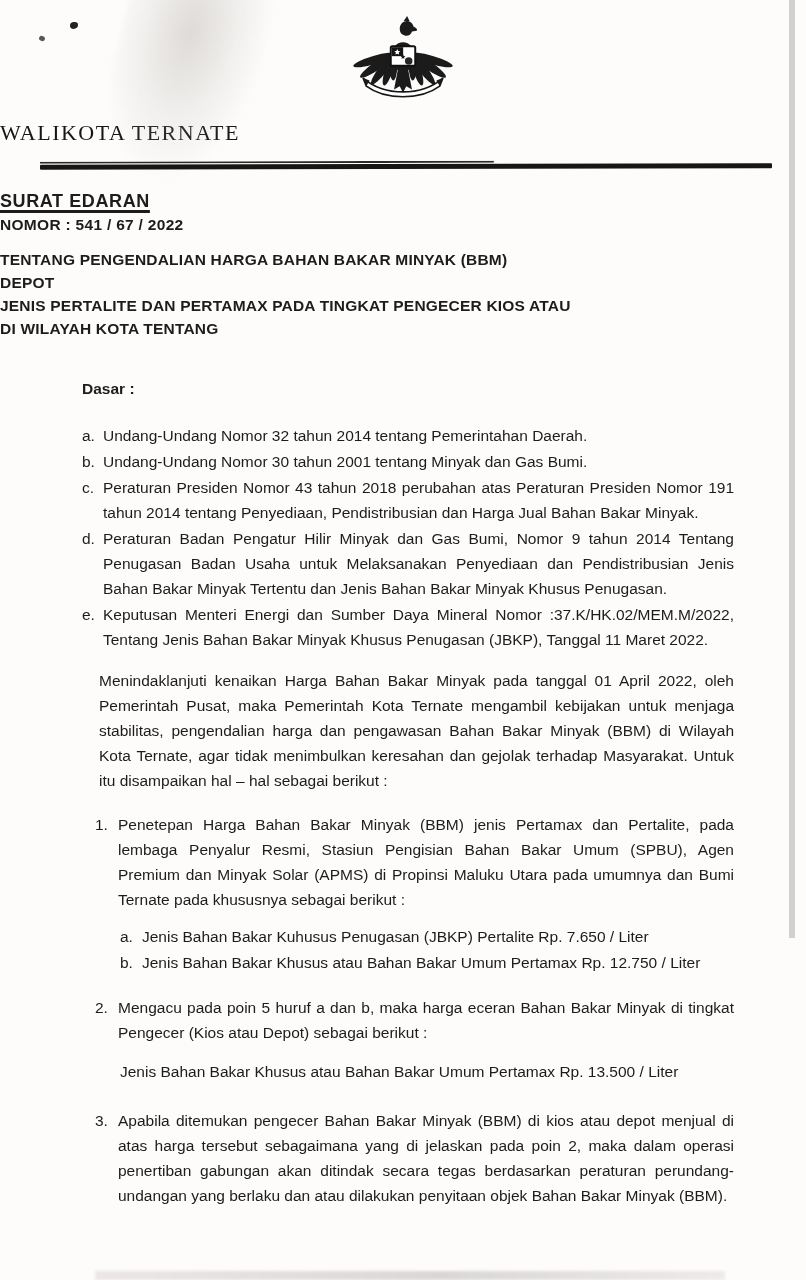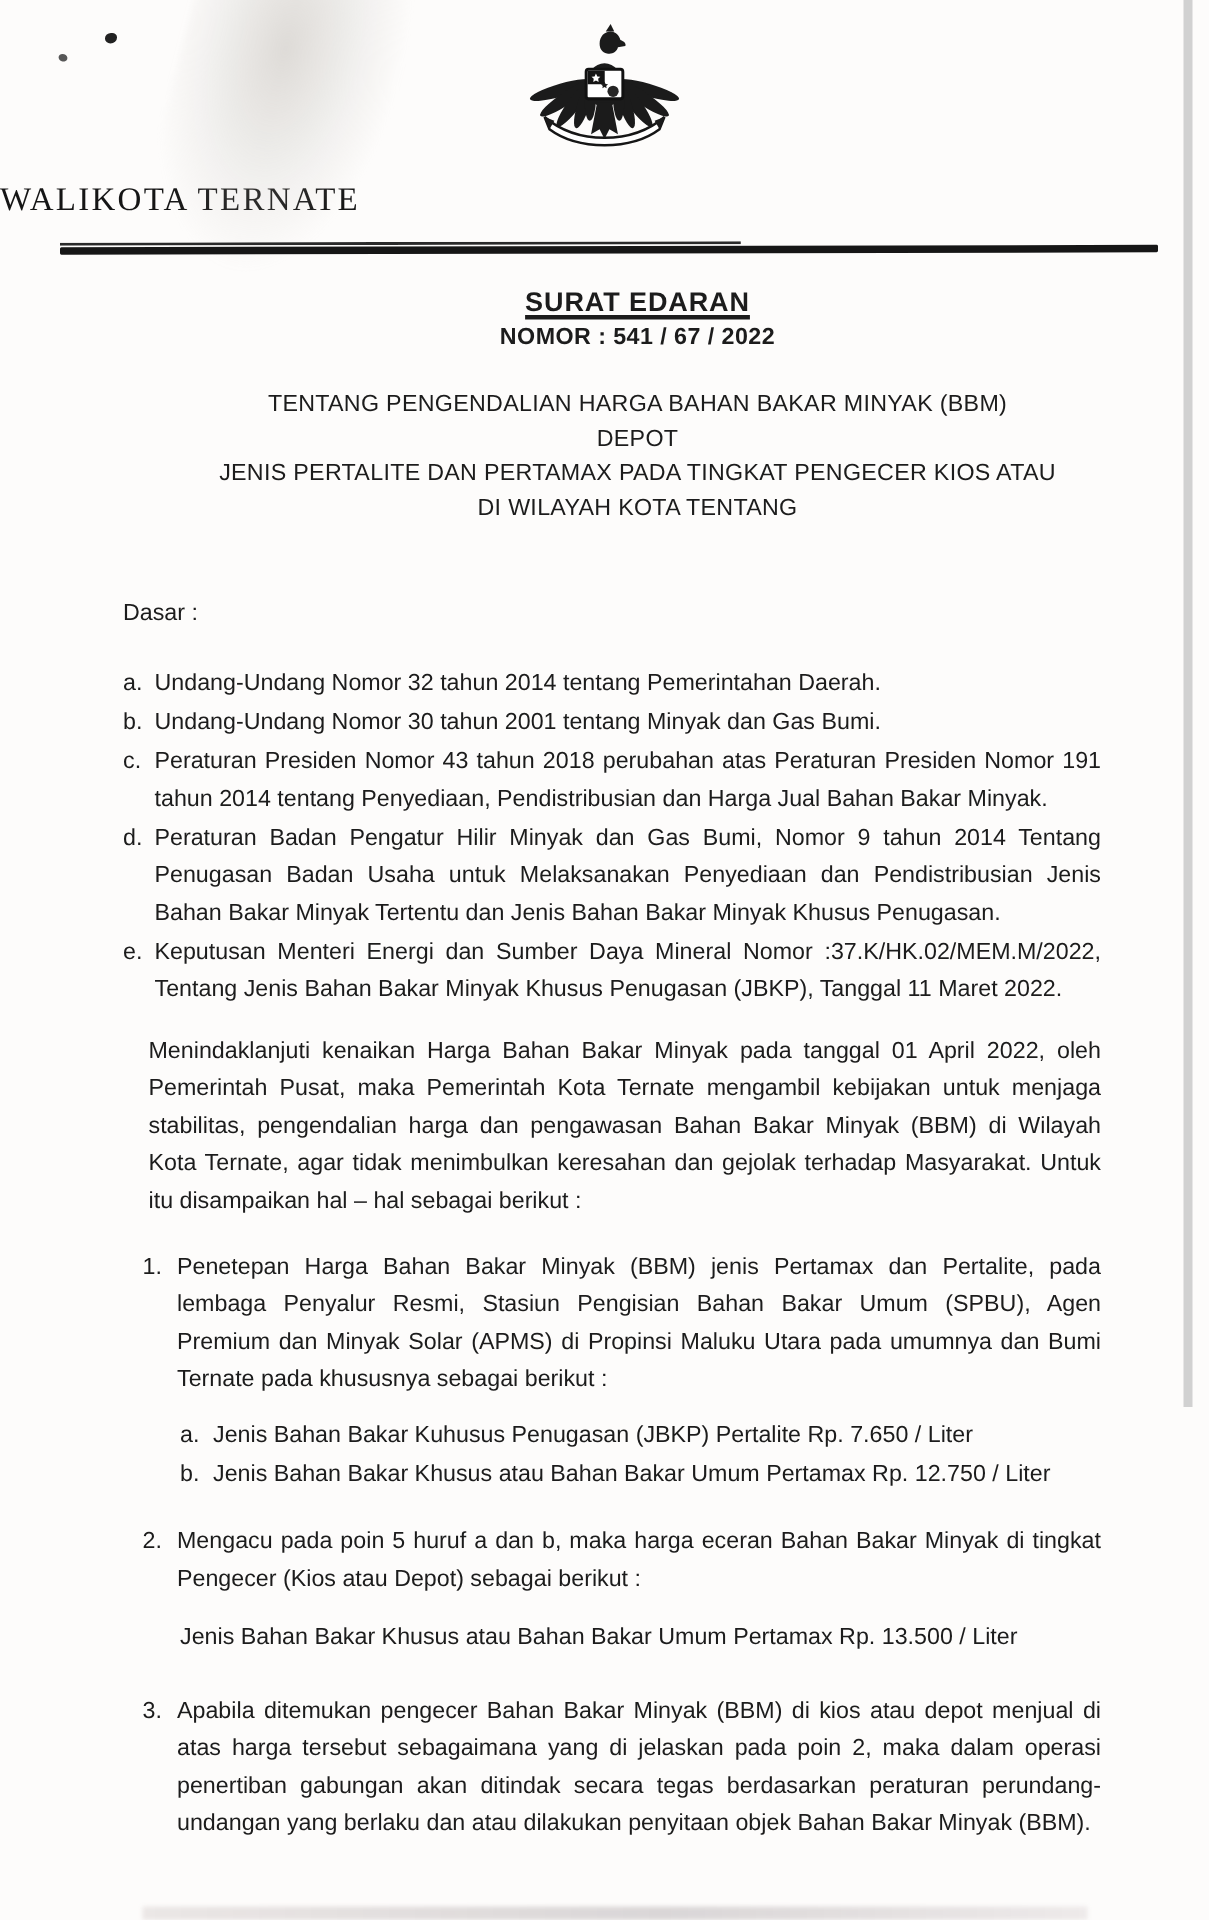--- a/index.html
+++ b/index.html
@@ -30,29 +30,29 @@
   .letterhead { }
   .emblem { display:block; margin:0 auto; }
   .org-name { margin-top:8px; font-family:"Liberation Serif", serif; font-weight:500;
     font-size:22px; letter-spacing:1.5px; color:#151515; }
   .rule-wrap { margin:15px 34px 0 40px; transform:rotate(-0.12deg); }
   .rule-thin { height:2px; background:#2a2a2a; margin-bottom:1px;
     clip-path:polygon(0 0,62% 0,62% 100%,0 100%); }
   .rule-thick { height:5px; background:#161616; border-radius:1px; }
 
   
-  .doc-head { text-align:center; margin-top:22px;padding-left:44px; }
+  .doc-head { margin-top:22px; }
   .doc-type { font-size:18px; font-weight:bold; letter-spacing:.6px;
     text-decoration:underline; text-decoration-thickness:2.5px; text-underline-offset:3px; }
   .doc-number { font-size:15.5px; font-weight:bold; margin-top:4px; letter-spacing:.3px; }
-  .doc-title { margin-top:24px; font-weight:normal; font-size:15.5px; line-height:23px; letter-spacing:.2px; }
+  .doc-title { margin-top:14px; font-weight:bold; font-size:15.5px; line-height:23px; letter-spacing:.2px; }
 
   
   .content { margin:0 72px 0 82px; font-size:15.5px; line-height:25px; }
-  .dasar-heading { margin-top:46px; font-weight:normal; }
+  .dasar-heading { margin-top:36px; font-weight:bold; }
   ol,ul { list-style:none; margin:0; padding:0; }
   .dasar-list { margin-top:22px; }
   .hang { display:flex; align-items:flex-start; }
   .mk { flex:none; width:21px; }
   .tx { flex:1; text-align:justify; }
   .dasar-item { margin-bottom:1px; }
   .intro { margin-top:16px; margin-left:17px; text-align:justify; }
   .points-list { margin-top:2px; }
   .point { margin-top:19px; margin-left:13px; }
   .point > .mk { width:23px; }

